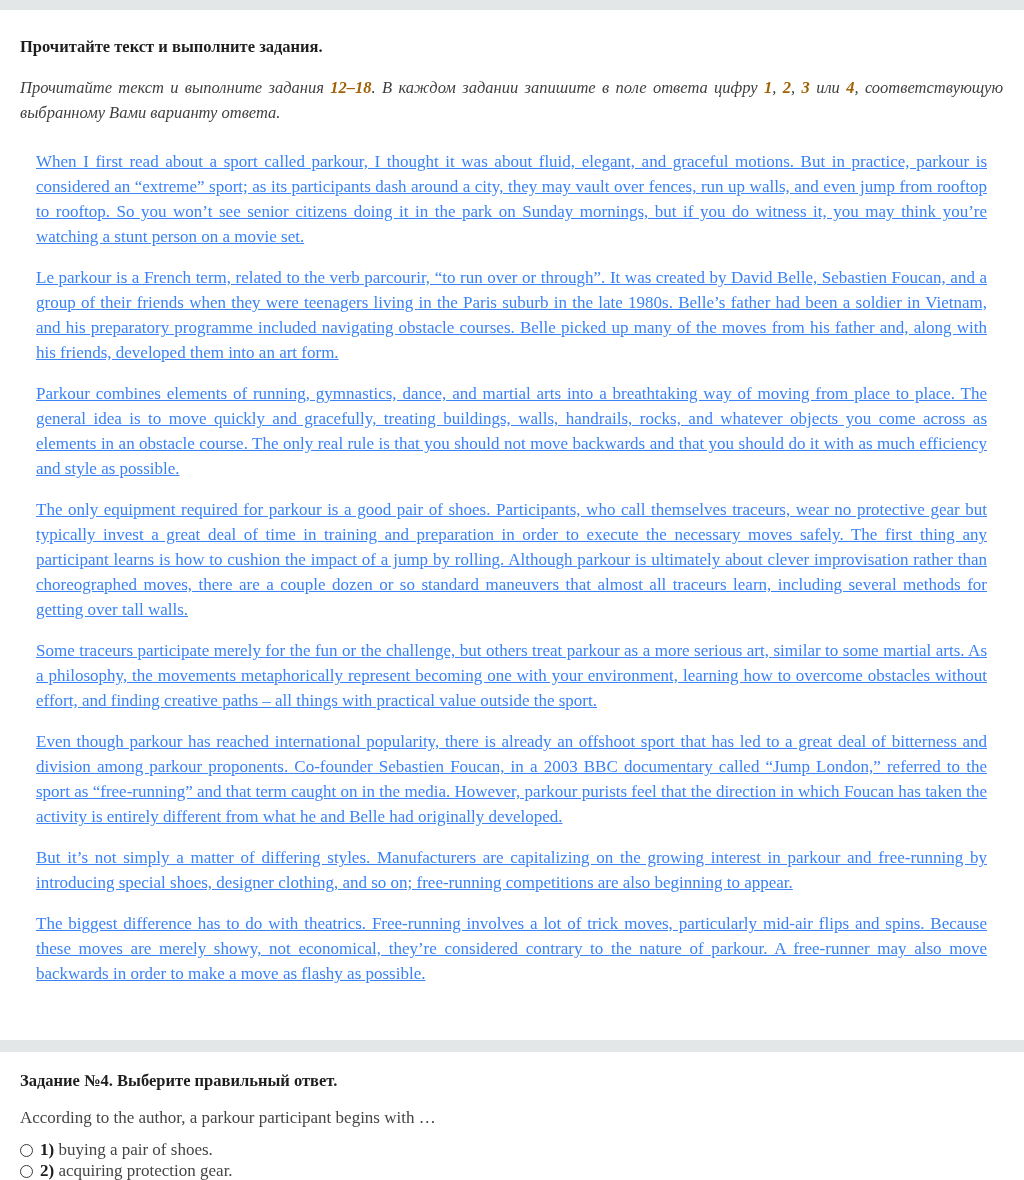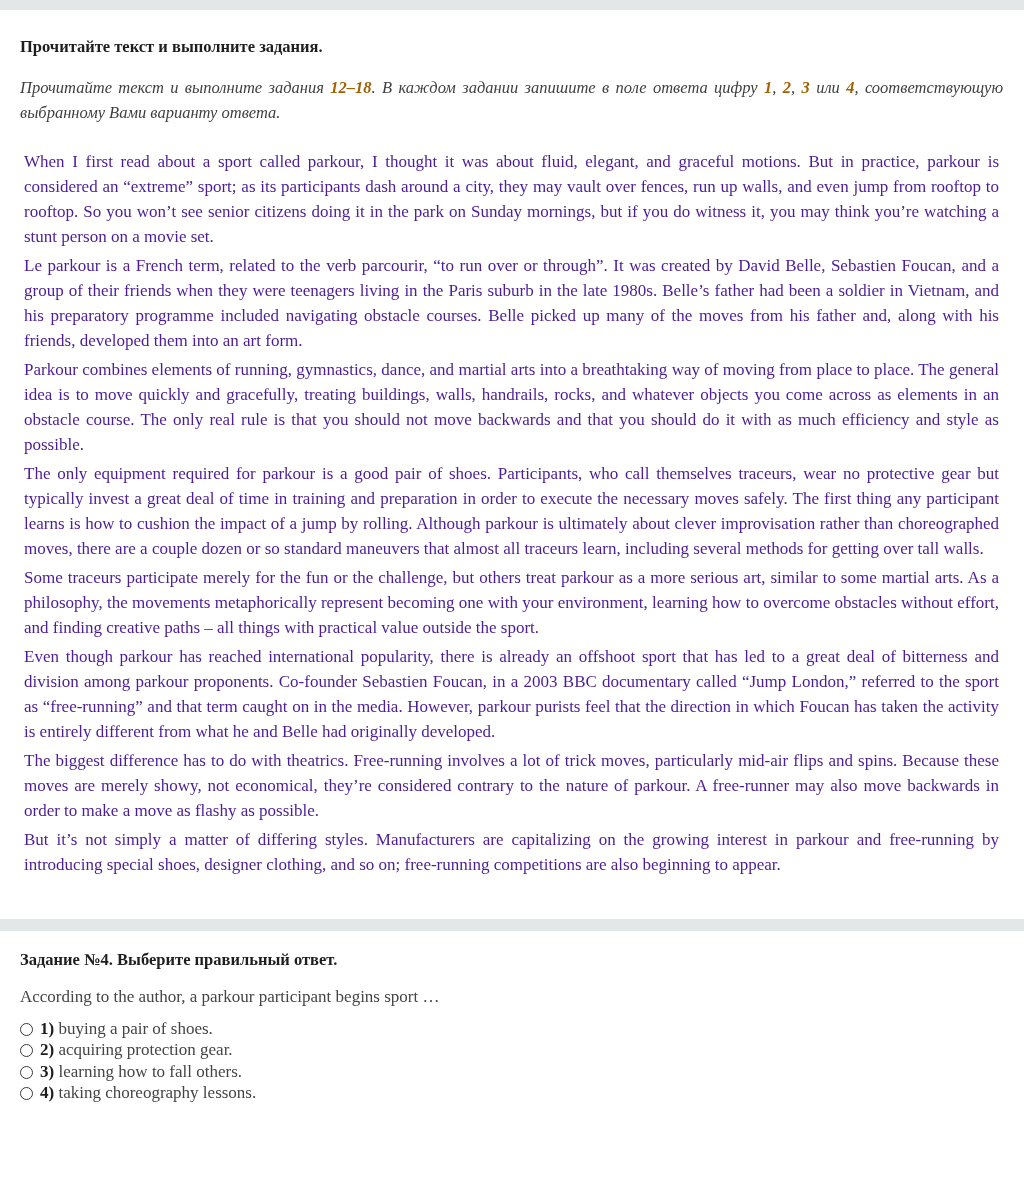--- a/index.html
+++ b/index.html
@@ -42,25 +42,26 @@
     margin-top: 26px;
     font-size: 17px;
     font-weight: 700;
     color: #1e1e1e;
     line-height: 25px;
   }
   .paragraphs {
     margin-top: 24px;
   }
   .paragraphs p {
-    margin: 4px;
+    margin: 16px;
     font-size: 17px;
     line-height: 25px;
     text-align: justify;
-    color: #4c1d95;
+    color: #3b82f6;
+    text-decoration: underline;
   }
   .task-section {
     padding: 16px 30px 0 20px;
   }
   .task-heading {
     font-size: 16.5px;
     font-weight: 700;
     color: #1e1e1e;
     line-height: 25px;
   }
@@ -106,30 +107,30 @@
   <div class="instruction"><span>Прочитайте текст и выполните задания </span><b>12–18</b><span>. В каждом задании запишите в поле ответа цифру </span><b>1</b><span>, </span><b>2</b><span>, </span><b>3</b><span> или </span><b>4</b><span>, соответствующую выбранному Вами варианту ответа.</span></div>
 
 
   <div class="paragraphs">
     <p>When I first read about a sport called parkour, I thought it was about fluid, elegant, and graceful motions. But in practice, parkour is considered an “extreme” sport; as its participants dash around a city, they may vault over fences, run up walls, and even jump from rooftop to rooftop. So you won’t see senior citizens doing it in the park on Sunday mornings, but if you do witness it, you may think you’re watching a stunt person on a movie set.</p>
     <p>Le parkour is a French term, related to the verb parcourir, “to run over or through”. It was created by David Belle, Sebastien Foucan, and a group of their friends when they were teenagers living in the Paris suburb in the late 1980s. Belle’s father had been a soldier in Vietnam, and his preparatory programme included navigating obstacle courses. Belle picked up many of the moves from his father and, along with his friends, developed them into an art form.</p>
     <p>Parkour combines elements of running, gymnastics, dance, and martial arts into a breathtaking way of moving from place to place. The general idea is to move quickly and gracefully, treating buildings, walls, handrails, rocks, and whatever objects you come across as elements in an obstacle course. The only real rule is that you should not move backwards and that you should do it with as much efficiency and style as possible.</p>
     <p>The only equipment required for parkour is a good pair of shoes. Participants, who call themselves traceurs, wear no protective gear but typically invest a great deal of time in training and preparation in order to execute the necessary moves safely. The first thing any participant learns is how to cushion the impact of a jump by rolling. Although parkour is ultimately about clever improvisation rather than choreographed moves, there are a couple dozen or so standard maneuvers that almost all traceurs learn, including several methods for getting over tall walls.</p>
     <p>Some traceurs participate merely for the fun or the challenge, but others treat parkour as a more serious art, similar to some martial arts. As a philosophy, the movements metaphorically represent becoming one with your environment, learning how to overcome obstacles without effort, and finding creative paths – all things with practical value outside the sport.</p>
     <p>Even though parkour has reached international popularity, there is already an offshoot sport that has led to a great deal of bitterness and division among parkour proponents. Co-founder Sebastien Foucan, in a 2003 BBC documentary called “Jump London,” referred to the sport as “free-running” and that term caught on in the media. However, parkour purists feel that the direction in which Foucan has taken the activity is entirely different from what he and Belle had originally developed.</p>
+    <p>But it’s not simply a matter of differing styles. Manufacturers are capitalizing on the growing interest in parkour and free-running by introducing special shoes, designer clothing, and so on; free-running competitions are also beginning to appear.</p>
     <p>The biggest difference has to do with theatrics. Free-running involves a lot of trick moves, particularly mid-air flips and spins. Because these moves are merely showy, not economical, they’re considered contrary to the nature of parkour. A free-runner may also move backwards in order to make a move as flashy as possible.</p>
-    <p>But it’s not simply a matter of differing styles. Manufacturers are capitalizing on the growing interest in parkour and free-running by introducing special shoes, designer clothing, and so on; free-running competitions are also beginning to appear.</p>
   </div>
 </div>
 
 <div class="divider-bar"></div>
 
 <div class="task-section">
   <div class="task-heading">Задание №4. Выберите правильный ответ.</div>
-  <div class="question-text">According to the author, a parkour participant begins sport …</div>
+  <div class="question-text">According to the author, a parkour participant begins with …</div>
 
   <div class="options">
     <div class="option-row"><span class="radio"></span><span class="opt-num">1)</span> <span>buying a pair of shoes.</span></div>
     <div class="option-row"><span class="radio"></span><span class="opt-num">2)</span> <span>acquiring protection gear.</span></div>
     <div class="option-row"><span class="radio"></span><span class="opt-num">3)</span> <span>learning how to fall others.</span></div>
     <div class="option-row"><span class="radio"></span><span class="opt-num">4)</span> <span>taking choreography lessons.</span></div>
   </div>
 </div>
 
 </body></html>

